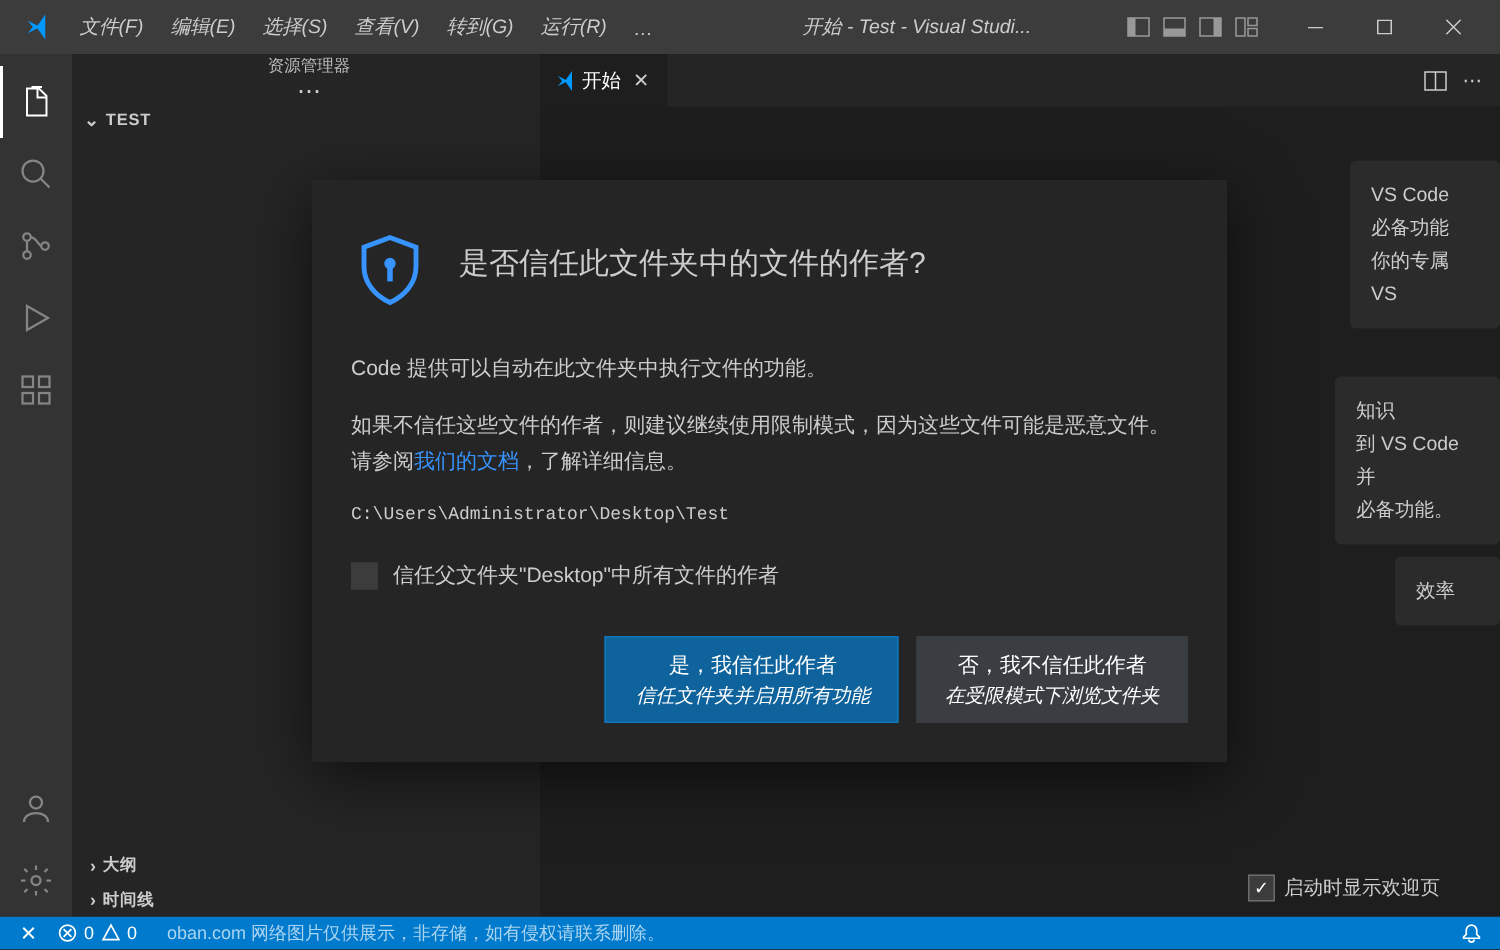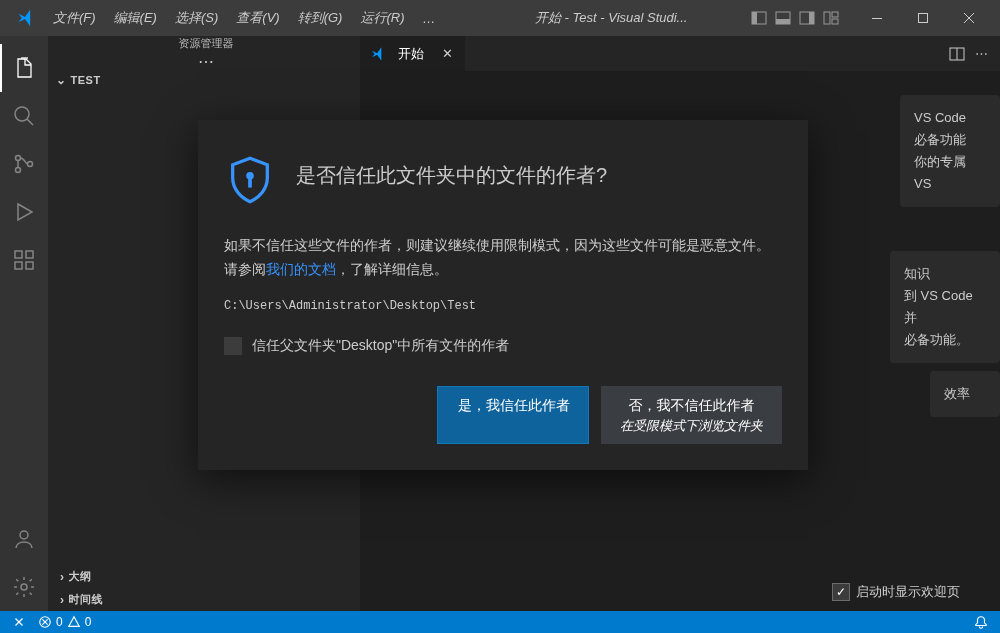--- a/index.html
+++ b/index.html
@@ -27,39 +27,39 @@
 .sidebar-header { height: 35px; display: flex; align-items: center; justify-content: space-between; padding: 0 16px 0 20px; font-size: 11px; color: #bbbbbb; flex-direction: column; }
 .sidebar-dots { color: #cccccc; cursor: pointer; font-size: 16px; }
 .tree-item { display: flex; align-items: center; padding: 2px 8px; font-size: 12px; color: #cccccc; cursor: pointer; }
 .tree-item .chev { margin-right: 4px; font-size: 12px; color: #cccccc; }
 .tree-item.section { font-weight: bold; font-size: 11px; letter-spacing: 0.5px; }
 .sidebar-bottom { margin-top: auto; }
 .sidebar-bottom .tree-item { padding: 4px 12px; }
 
 .editor-area { flex: 1; background: #1e1e1e; display: flex; flex-direction: column; position: relative; }
 .tabs { height: 35px; background: #252526; display: flex; align-items: center; }
-.tab { height: 35px; display: flex; align-items: center; padding: 0 10px; background: #1e1e1e; gap: 12px; color: #ffffff; justify-content: space-between; }
+.tab { height: 35px; display: flex; align-items: center; padding: 0 10px; background: #1e1e1e; gap: 2px; color: #ffffff; justify-content: space-between; }
 .tab .tablogo { width: 16px; height: 16px; }
 .tab-close { color: #cccccc; cursor: pointer; padding: 2px; margin-left: 4px; }
 .tabs-right { margin-left: auto; display: flex; gap: 10px; padding-right: 12px; color: #cccccc; }
 
 .content-area { flex: 1; position: relative; padding: 20px; }
 .card-frag { position: absolute; right: 0; background: #2b2b2b; border-radius: 4px; padding: 12px 14px; color: #cccccc; font-size: 13px; line-height: 1.7; }
 
 .checkbox-row { position: absolute; bottom: 10px; right: 40px; display: flex; align-items: center; gap: 6px; font-size: 13px; color: #cccccc; }
 .checkbox-row .cb { width: 18px; height: 18px; background: #3c3c3c; border: 1px solid #6b6b6b; display: flex; align-items: center; justify-content: center; color: #fff; font-size: 12px; }
 
 
 .statusbar { height: 22px; background: #007acc; display: flex; align-items: center; padding: 0 8px; font-size: 12px; color: #ffffff; gap: 4px; }
 .statusbar .sbitem { display: flex; align-items: center; gap: 4px; padding: 0 4px; cursor: pointer; height: 22px; }
 .statusbar .right { margin-left: auto; }
 .watermark { color: #aad4f0; font-size: 12px; padding-left: 12px; }
 
 
-.modal { position: absolute; left: 198px; top: 120px; width: 610px; background: #252526; box-shadow: 0 10px 40px rgba(0,0,0,0.6); padding: 30px 26px 26px 26px; z-index: 100; }
+.modal { position: absolute; left: 208px; top: 120px; width: 610px; background: #252526; box-shadow: 0 10px 40px rgba(0,0,0,0.6); padding: 30px 26px 26px 26px; z-index: 100; }
 .modal-top { display: flex; gap: 20px; align-items: flex-start; }
 .shield-icon { width: 52px; height: 52px; flex-shrink: 0; margin-top: 4px; }
 .modal-title { font-size: 20px; color: #cccccc; margin-top: 12px; }
 .modal-body { margin-top: 28px; font-size: 14px; color: #cccccc; line-height: 1.7; }
 .modal-body p { margin-bottom: 14px; }
 .modal-body a { color: #3794ff; text-decoration: none; }
 .modal-path { font-family: Liberation Mono, monospace; font-size: 12px; color: #cccccc; margin: 4px 0 18px 0; }
 .modal-check { display: flex; align-items: center; gap: 10px; margin: 18px 0 28px 0; font-size: 14px; }
 .modal-check .cb { width: 18px; height: 18px; background: #3c3c3c; border: 1px solid #3c3c3c; }
 .modal-buttons { display: flex; gap: 12px; justify-content: flex-end; }
@@ -217,21 +217,21 @@
         <span>
             <svg width="16" height="16" viewBox="0 0 16 16">
               <rect x="1" y="2" width="14" height="12" fill="none" stroke="#ccc"></rect>
               <line x1="8" y1="2" x2="8" y2="14" stroke="#ccc"></line>
             </svg>
           </span>
         <span>⋯</span>
       </div>
     </div>
     <div class="content-area">
-      <div class="card-frag" style="top:24px; width:100px;">
+      <div class="card-frag" style="top:36px; width:100px;">
         <div>VS Code</div>
         <div>必备功能</div>
         <div>你的专属 VS</div>
       </div>
       <div class="card-frag" style="top:180px; width:110px;">
         <div>知识</div>
         <div>到 VS Code 并</div>
         <div>必备功能。</div>
       </div>
       <div class="card-frag" style="top:300px; width:70px;">
@@ -255,48 +255,51 @@
     <svg width="14" height="14" viewBox="0 0 16 16">
         <circle cx="8" cy="8" r="6" fill="none" stroke="#fff" stroke-width="1.3"></circle>
         <path d="M5 5l6 6M11 5l-6 6" stroke="#fff" stroke-width="1.3"></path>
       </svg>
     <span>0</span>
     <svg width="14" height="14" viewBox="0 0 16 16">
         <path d="M8 2l6 11H2L8 2z" fill="none" stroke="#fff" stroke-width="1.3"></path>
       </svg>
     <span>0</span>
   </div>
+  <span class="watermark">oban.com 网络图片仅供展示，非存储，如有侵权请联系删除。</span>
   <div class="sbitem right">
       <svg width="14" height="14" viewBox="0 0 16 16">
         <path d="M8 2a4 4 0 0 0-4 4v3l-2 2v1h12v-1l-2-2V6a4 4 0 0 0-4-4zM6 13a2 2 0 0 0 4 0" fill="none" stroke="#fff" stroke-width="1.3"></path>
       </svg>
     </div>
 </div>
 
 <div class="modal">
   <div class="modal-top">
     <svg class="shield-icon" viewBox="0 0 48 48">
       <path d="M24 4L8 10v12c0 10 7 18 16 22 9-4 16-12 16-22V10L24 4z" fill="none" stroke="#3794ff" stroke-width="3"></path>
       <circle cx="24" cy="20" r="3.5" fill="#3794ff"></circle>
       <rect x="22.3" y="22" width="3.4" height="9" fill="#3794ff"></rect>
     </svg>
     <div class="modal-title">是否信任此文件夹中的文件的作者?</div>
   </div>
   <div class="modal-body">
+    <p>Code 提供可以自动在此文件夹中执行文件的功能。</p>
     <p>
       <span>如果不信任这些文件的作者，则建议继续使用限制模式，因为这些文件可能是恶意文件。请参阅</span><a href="#">我们的文档</a><span>，了解详细信息。</span>
     </p>
     <div class="modal-path">C:\Users\Administrator\Desktop\Test</div>
     <div class="modal-check">
       <div class="cb"></div>
       <span>信任父文件夹"Desktop"中所有文件的作者</span>
     </div>
   </div>
   <div class="modal-buttons">
     <div class="mbtn primary">
       <span>是，我信任此作者</span>
+      <span class="sub">信任文件夹并启用所有功能</span>
     </div>
     <div class="mbtn secondary">
       <span>否，我不信任此作者</span>
       <span class="sub">在受限模式下浏览文件夹</span>
     </div>
   </div>
 </div>
 
 </body></html>

